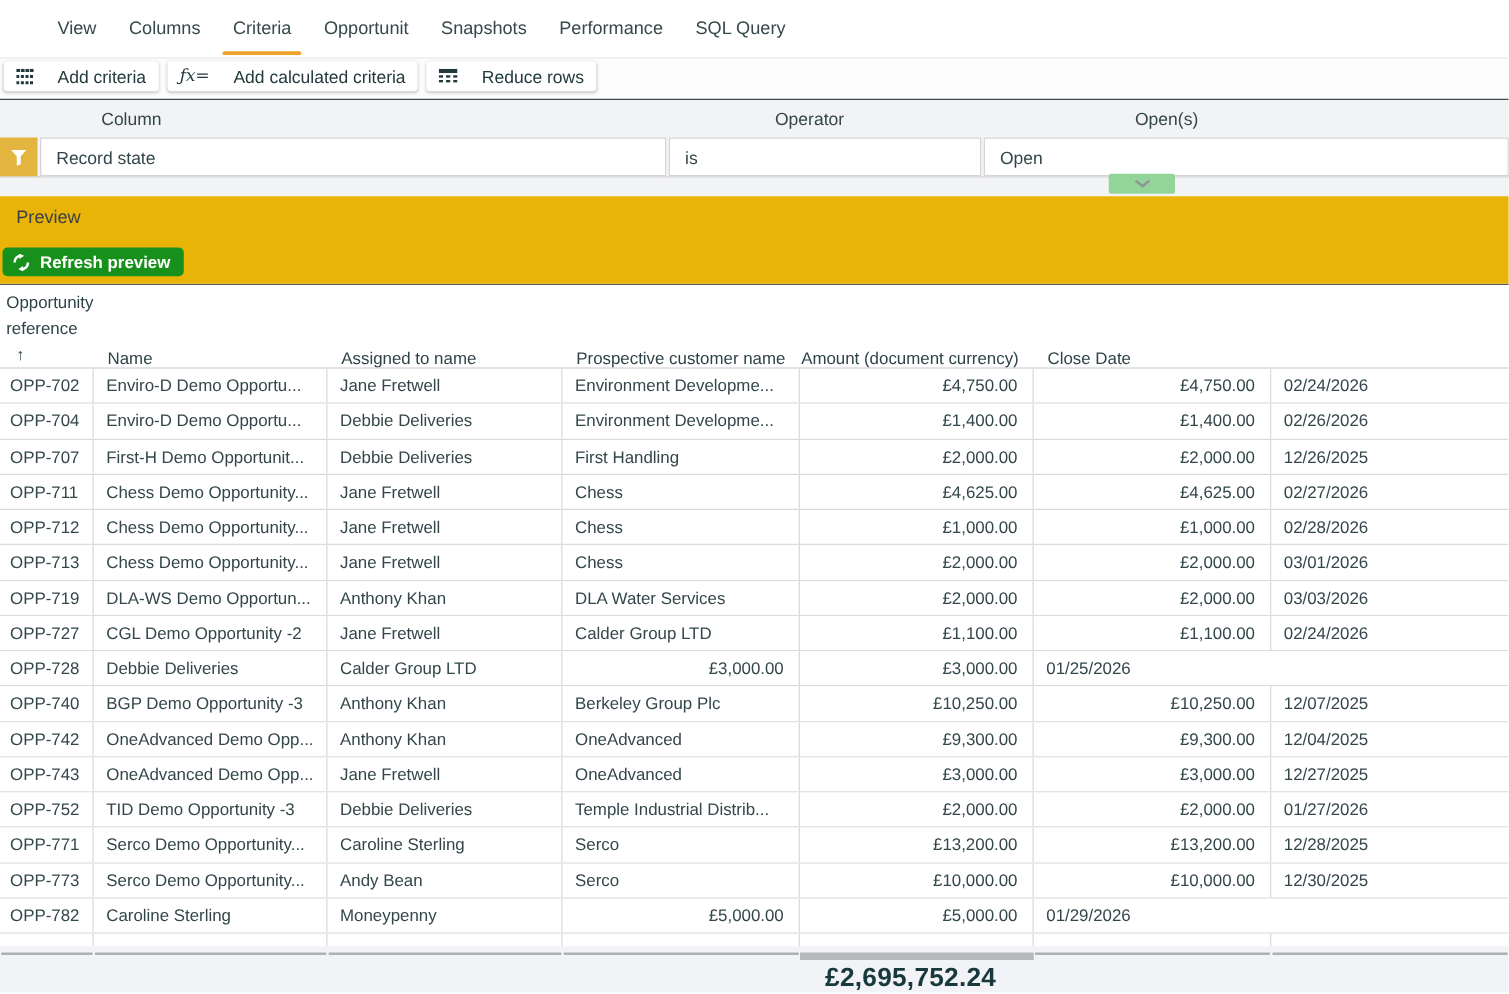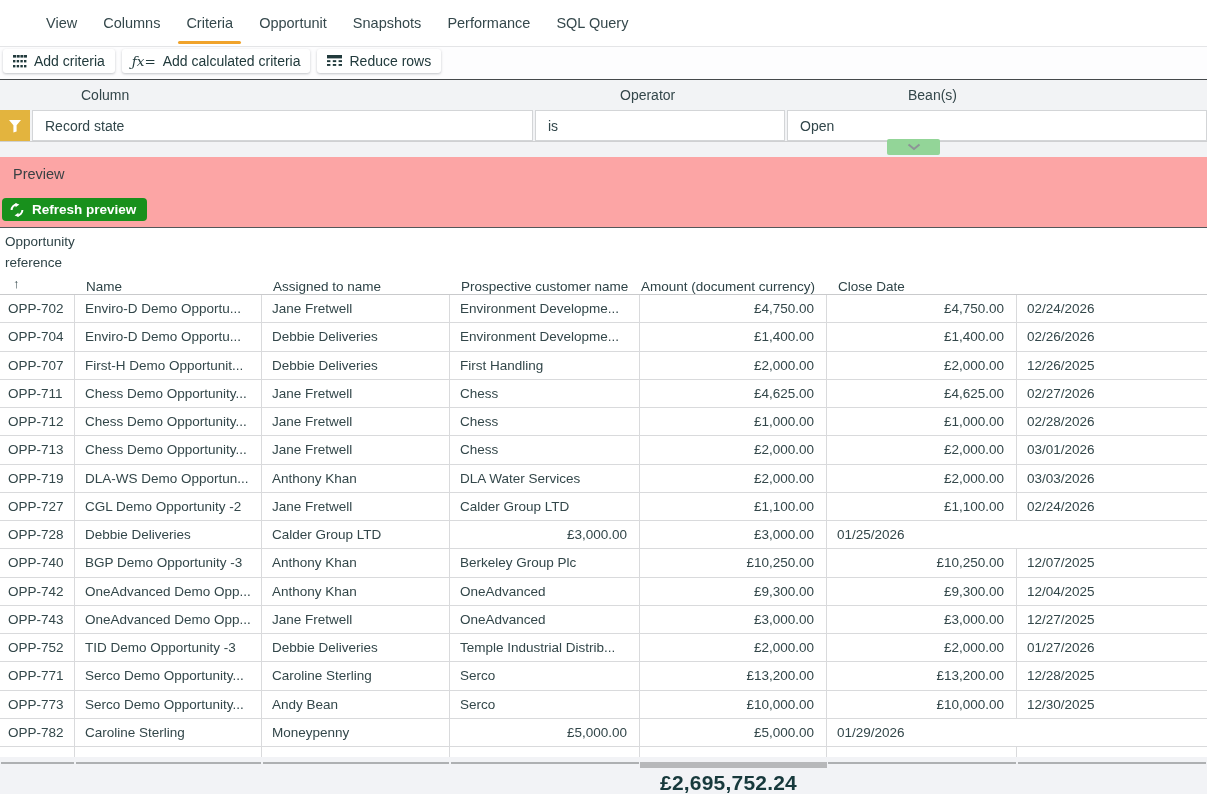--- a/index.html
+++ b/index.html
@@ -10,42 +10,42 @@
   .tabbar { height:47px; display:flex; align-items:stretch; gap:26px; padding-left:46px;
     background:#fff; border-bottom:1px solid #e4e5e7; }
   .tab { position:relative; display:flex; align-items:center; font-size:14.5px; color:#35484c;
     cursor:pointer; text-decoration:none; }
   .tab.active::after { content:""; position:absolute; left:-8px; right:-8px; bottom:2px;
     height:3px; background:#F0A32B; border-radius:2px; }
 
   
   .toolbar { height:33px; display:flex; align-items:center; gap:7px; padding:0 0 4px 3px;
     background:#fdfdfe; border-bottom:1px solid #45494b; }
-  .chip { display:inline-flex; align-items:center; gap:7px; background:#fff; border-radius:3px;
+  .chip { display:inline-flex; align-items:center; gap:19px; background:#fff; border-radius:3px;
     box-shadow:0 1px 2.5px rgba(40,50,60,.28); padding:4px 10px; font-size:14px; color:#213a3c;
     border:none; cursor:pointer; font-family:inherit; }
   .chip .fx { font-style:italic; font-family:"DejaVu Serif", serif; font-size:13.5px; }
 
   
   .criteria-panel { position:relative; background:#f2f3f5; height:77px; }
   .crit-grid { display:grid; grid-template-columns:30px 501px 250px 1fr; column-gap:2px; }
   .crit-labels { height:30px; align-items:center; font-size:14px; color:#33464a;gap:38px; }
   .crit-labels .lbl { padding-left:13px; }
   .crit-row { height:31px; }
   .crit-handle { background:#E3B43E; display:flex; align-items:center; justify-content:center; }
   .crit-box { background:#fff; border:1px solid #d3d5d7; display:flex; align-items:center;
     padding-left:12px; font-size:14px; color:#31464a; cursor:pointer; }
   .crit-hr { height:1px; background:#cfd0d2; }
   .crit-strip { height:14px; }
   .expand-btn { position:absolute; left:887px; top:59px; width:53px; height:16px;
     background:#93D598; border:none; border-radius:2px; display:flex; align-items:center;
     justify-content:center; cursor:pointer; }
 
   
-  .preview-section { position:relative; height:70px; background:#fca5a5; }
+  .preview-section { position:relative; height:70px; background:#eab308; }
   .preview-title { position:absolute; left:13px; top:9px; font-size:14.5px; color:#3a4144; }
   .refresh-btn { position:absolute; left:2px; top:41px; height:23px; display:inline-flex;
     align-items:center; gap:8px; background:#18901C; color:#fff; border:none; border-radius:4px;
     padding:0 11px 0 8px; font-size:13.5px; font-weight:bold; cursor:pointer; font-family:inherit;text-align:center; }
 
   
   .grid-cols { display:grid; grid-template-columns:75px 187px 188px 190px 187px 190px 190px; }
   .thead { border-top:1px solid #53575a; height:68px; border-bottom:1px solid #c9cacc;
     font-size:13.5px; color:#2e4347; background:#fff; }
   .th { display:flex; flex-direction:column; justify-content:flex-end; overflow:hidden; cursor:pointer; }
@@ -122,21 +122,21 @@
     </span>
     <span>Reduce rows</span>
   </button>
 </div>
 
 <section class="criteria-panel">
   <div class="crit-grid crit-labels">
     <div></div>
     <div class="lbl">Column</div>
     <div class="lbl">Operator</div>
-    <div class="lbl">Bean(s)</div>
+    <div class="lbl">Open(s)</div>
   </div>
   <div class="crit-grid crit-row">
     <div class="crit-handle">
       <span>
         <svg width="14" height="14" viewBox="0 0 14 14">
             <path d="M1 1 H13 L8.6 6.2 V12.4 L5.4 13.6 V6.2 Z" fill="#fff"></path>
           </svg>
       </span>
     </div>
     <div class="crit-box">Record state</div>

